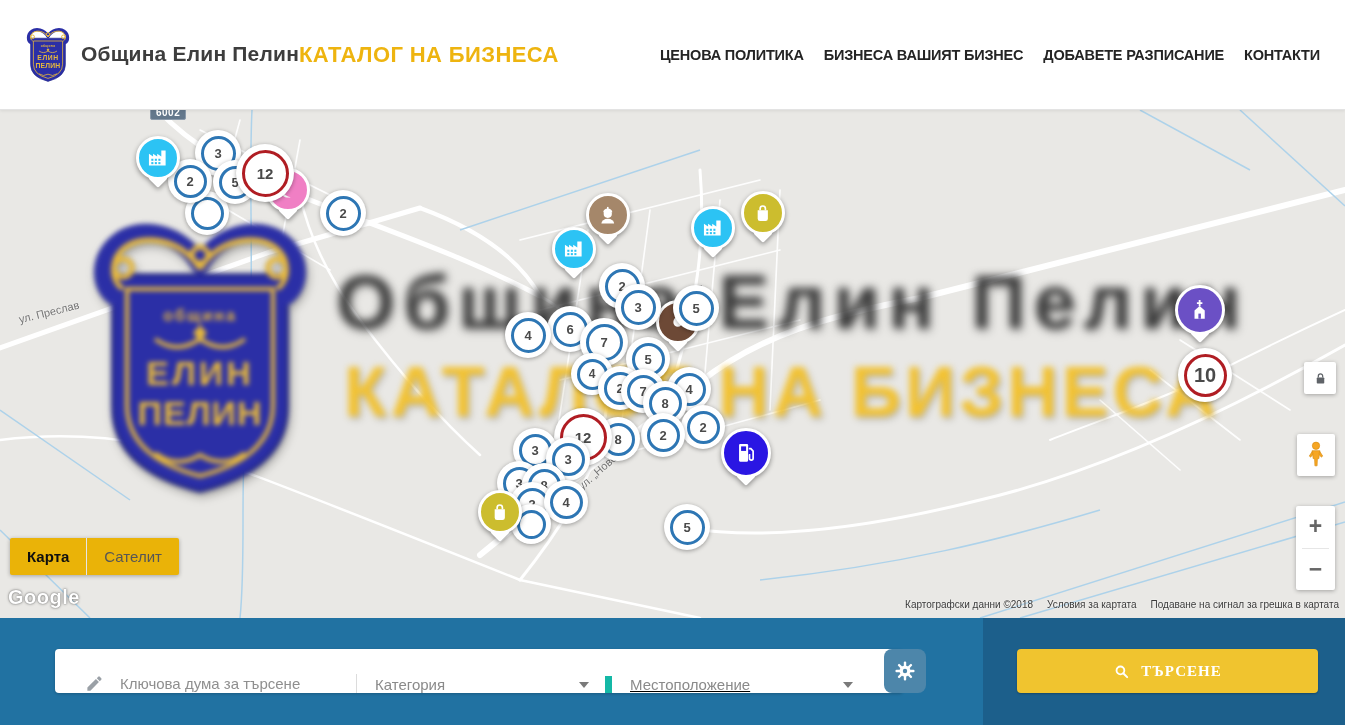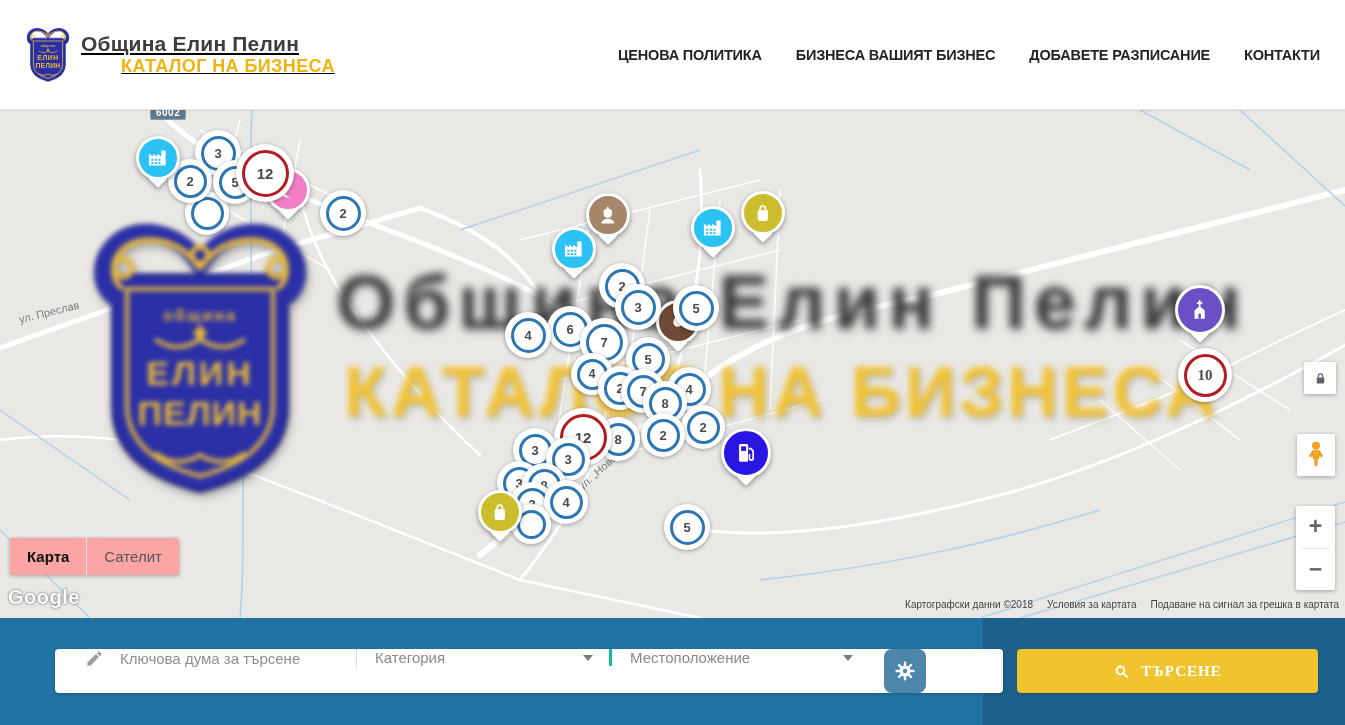--- a/index.html
+++ b/index.html
@@ -2,24 +2,24 @@
 <html><head>
 <meta charset="utf-8">
 <style>
   html,body{margin:0;padding:0;background:#fff;}
   *{box-sizing:border-box;}
   body{font-family:"Liberation Sans","DejaVu Sans",sans-serif;width:1345px;height:725px;overflow:hidden;position:relative;}
 
   
   .header{position:absolute;left:0;top:0;width:1345px;height:110px;background:#fff;border-bottom:1px solid #e3e3e3;box-shadow:0 1px 3px rgba(0,0,0,.08);display:flex;align-items:center;z-index:50;}
   .brand{display:flex;align-items:center;gap:10px;padding-left:25px;cursor:pointer;}
-  .brand-text{display:flex;flex-direction:column;line-height:1.15;text-decoration:underline;}
+  .brand-text{display:flex;flex-direction:row;line-height:1.15;}
   .brand-title{font-size:21px;font-weight:700;color:#3d3d3d;letter-spacing:.2px;}
-  .brand-sub{font-size:18px;font-weight:700;color:#eeb40f;letter-spacing:.4px;margin-left:40px;}
-  .nav{margin-left:auto;display:flex;gap:34px;padding-right:25px;}
+  .brand-sub{font-size:22px;font-weight:700;color:#eeb40f;letter-spacing:.4px;}
+  .nav{margin-left:auto;display:flex;gap:20px;padding-right:25px;}
   .nav-item{font-size:14.5px;font-weight:700;color:#242424;letter-spacing:-.2px;cursor:pointer;white-space:nowrap;}
 
   
   .map{position:absolute;left:0;top:110px;width:1345px;height:508px;background:#e9e8e5;overflow:hidden;}
   .map svg.roads{position:absolute;left:0;top:0;}
   .street-label{position:absolute;font-size:11px;color:#737373;white-space:nowrap;text-shadow:0 0 2px #fff;}
   .road-badge{position:absolute;background:#64788c;border:1px solid #8b9aab;color:#fff;font-size:10px;font-weight:700;padding:1px 5px;border-radius:2px;letter-spacing:.5px;}
   .layer{position:absolute;left:0;top:0;width:100%;height:100%;}
 
   
@@ -30,46 +30,46 @@
   
   .cluster{position:absolute;background:#fff;border-radius:50%;display:flex;align-items:center;justify-content:center;box-shadow:0 1px 4px rgba(0,0,0,.35);cursor:pointer;}
   .cluster-ring{border-radius:50%;border:3px solid #2d76b4;background:#fff;display:flex;align-items:center;justify-content:center;}
   .cluster-n{font-size:13px;font-weight:700;color:#4a4a4a;}
   .pin{position:absolute;filter:drop-shadow(0 2px 2.5px rgba(0,0,0,.4));cursor:pointer;}
   .pin-tail{position:absolute;left:50%;bottom:-5px;width:14px;height:14px;background:#fff;transform:translateX(-50%) rotate(45deg);border-radius:2px;}
   .pin-circle{position:absolute;inset:0;border-radius:50%;border:3.5px solid #fff;display:flex;align-items:center;justify-content:center;}
   .pin-circle svg{width:62%;height:62%;}
 
   
-  .maptype{position:absolute;left:10px;top:428px;display:flex;background:#fca5a5;border-radius:2px;box-shadow:0 1px 4px rgba(0,0,0,.3);height:37px;}
+  .maptype{position:absolute;left:10px;top:428px;display:flex;background:#eab308;border-radius:2px;box-shadow:0 1px 4px rgba(0,0,0,.3);height:37px;}
   .maptype .mt{padding:0 17px;display:flex;align-items:center;font-size:15px;cursor:pointer;}
   .mt-map{font-weight:600;color:#0f0f0f;border-right:1px solid #e6e6e6;}
   .mt-sat{color:#565656;text-align:center;}
   .google-logo{position:absolute;left:8px;top:476px;font-size:20px;font-weight:700;color:#fff;letter-spacing:.5px;text-shadow:0 0 3px rgba(0,0,0,.45),0 0 1px rgba(0,0,0,.5);cursor:pointer;}
   .attribution{position:absolute;right:6px;top:489px;display:flex;gap:14px;font-size:10px;color:#3a3a3a;text-shadow:0 0 2px #fff;}
   .attribution span{white-space:nowrap;}
   .attr-link{cursor:pointer;}
   .sq-btn{position:absolute;background:#fff;box-shadow:0 1px 4px rgba(0,0,0,.3);border-radius:2px;display:flex;align-items:center;justify-content:center;cursor:pointer;}
   .lock-btn{left:1304px;top:252px;width:32px;height:32px;}
   .pegman-btn{left:1297px;top:324px;width:38px;height:42px;}
   .zoomctl{position:absolute;left:1296px;top:396px;width:39px;height:84px;background:#fff;border-radius:2px;box-shadow:0 1px 4px rgba(0,0,0,.3);display:flex;flex-direction:column;}
   .zoomctl .zbtn{flex:1;display:flex;align-items:center;justify-content:center;font-size:23px;font-weight:700;color:#666;cursor:pointer;}
   .zoomctl .zdiv{height:1px;background:#e6e6e6;margin:0 6px;}
 
   
   .bottombar{position:absolute;left:0;top:618px;width:1345px;height:107px;background:#2172a2;}
   .bottombar .dark{position:absolute;right:0;top:0;width:362px;height:107px;background:#1c5f8b;}
-  .searchform{position:absolute;left:55px;top:31px;width:948px;height:44px;background:#fff;border-radius:4px;display:flex;align-items:flex-start;box-shadow:0 1px 3px rgba(0,0,0,.2);}
+  .searchform{position:absolute;left:55px;top:31px;width:848px;height:44px;background:#fff;border-radius:4px;display:flex;align-items:flex-end;box-shadow:0 1px 3px rgba(0,0,0,.2);}
   .sf-sec{display:flex;align-items:center;}
   .sf-kw{width:302px;padding:0 16px 0 30px;gap:14px;border-right:1px solid #dcdcdc;}
   .sf-kw input{border:none;outline:none;flex:1;font-size:15px;color:#555;font-family:inherit;min-width:0;}
   .sf-kw input::placeholder{color:#8f8f8f;}
   .sf-dd{justify-content:space-between;padding:0 16px 0 18px;cursor:pointer;}
-  .sf-cat{width:255px;border-right:3px solid #14b8a6;}
-  .sf-loc{width:257px;}
+  .sf-cat{width:255px;border-right:7px solid #14b8a6;}
+  .sf-loc{width:257px;text-decoration:underline;}
   .sf-dd .dd-val{font-size:15px;color:#8a8a8a;}
   .caret{width:0;height:0;border-left:5px solid transparent;border-right:5px solid transparent;border-top:6px solid #7a7a7a;}
   .gear-btn{position:absolute;left:884px;top:31px;width:42px;height:44px;background:#4d86aa;border-radius:8px;display:flex;align-items:center;justify-content:center;cursor:pointer;}
   .search-btn{position:absolute;left:1017px;top:31px;width:301px;height:44px;background:#f0c42f;border:none;border-radius:4px;display:flex;align-items:center;justify-content:center;gap:11px;cursor:pointer;box-shadow:0 1px 2px rgba(0,0,0,.25);}
   .search-btn span{font-size:15px;font-weight:700;color:#fff;letter-spacing:1px;font-family:Liberation Serif, serif;}
 </style>
 </head>
 <body>
 
 <svg width="0" height="0" style="position:absolute" aria-hidden="true">
@@ -341,21 +341,21 @@
           <span class="cluster-n" style="font-size: 12px;"></span>
         </div>
       </div>
       <div class="cluster" style="left: 664px; top: 394px; width: 46px; height: 46px;">
         <div class="cluster-ring" style="width: 35px; height: 35px; border-color: rgb(45, 118, 180);">
           <span class="cluster-n" style="font-size: 13px;">5</span>
         </div>
       </div>
       <div class="cluster" style="left: 1178px; top: 238px; width: 54px; height: 54px;">
         <div class="cluster-ring" style="width: 43px; height: 43px; border-color: rgb(176, 29, 35);">
-          <span class="cluster-n" style="font-size: 15px; font-family: Liberation Serif, serif;">10</span>
+          <span class="cluster-n" style="font-size: 20px;">10</span>
         </div>
       </div>
       <div class="pin" style="left: 136px; top: 26px; width: 44px; height: 44px;">
         <div class="pin-tail"></div>
         <div class="pin-circle" style="background:#2cc3f4">
           <svg viewBox="0 0 24 24">
             <path fill="#fff" d="M3,20 V8 l4.2,2.8 V8 l4.2,2.8 V8 l4.2,2.8 V4.5 H20 V20 Z"></path>
             <g fill="#2cc3f4">
               <rect x="5.4" y="13" width="2.1" height="2.1"></rect>
               <rect x="9" y="13" width="2.1" height="2.1"></rect>

